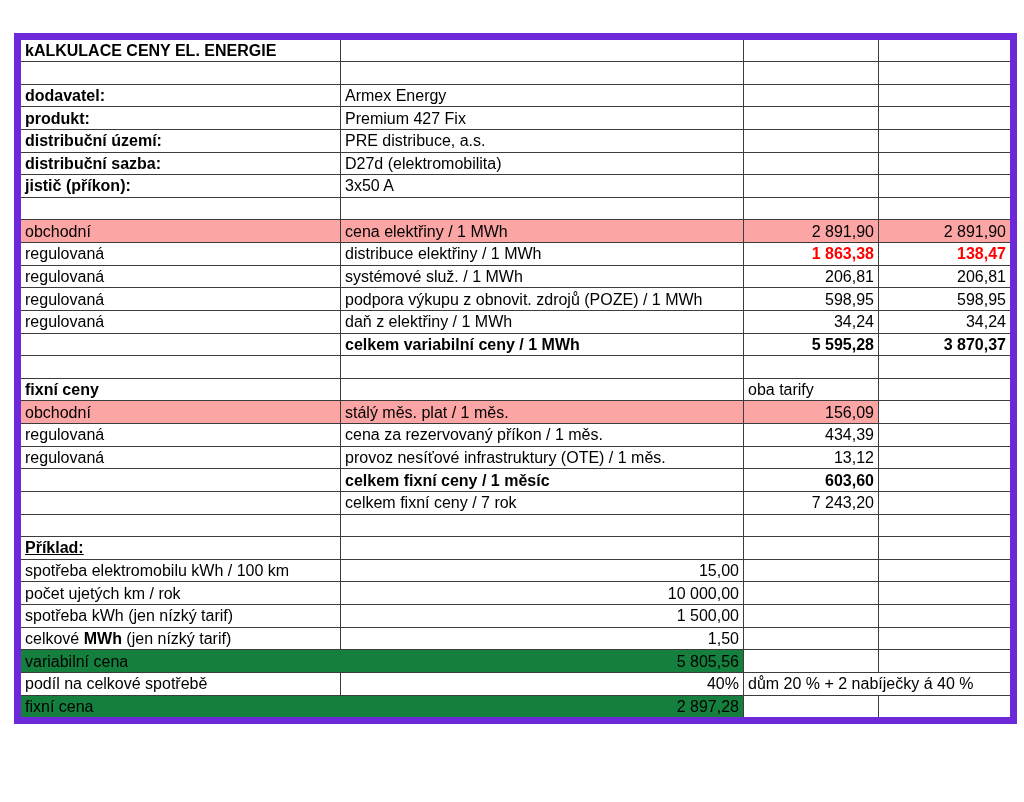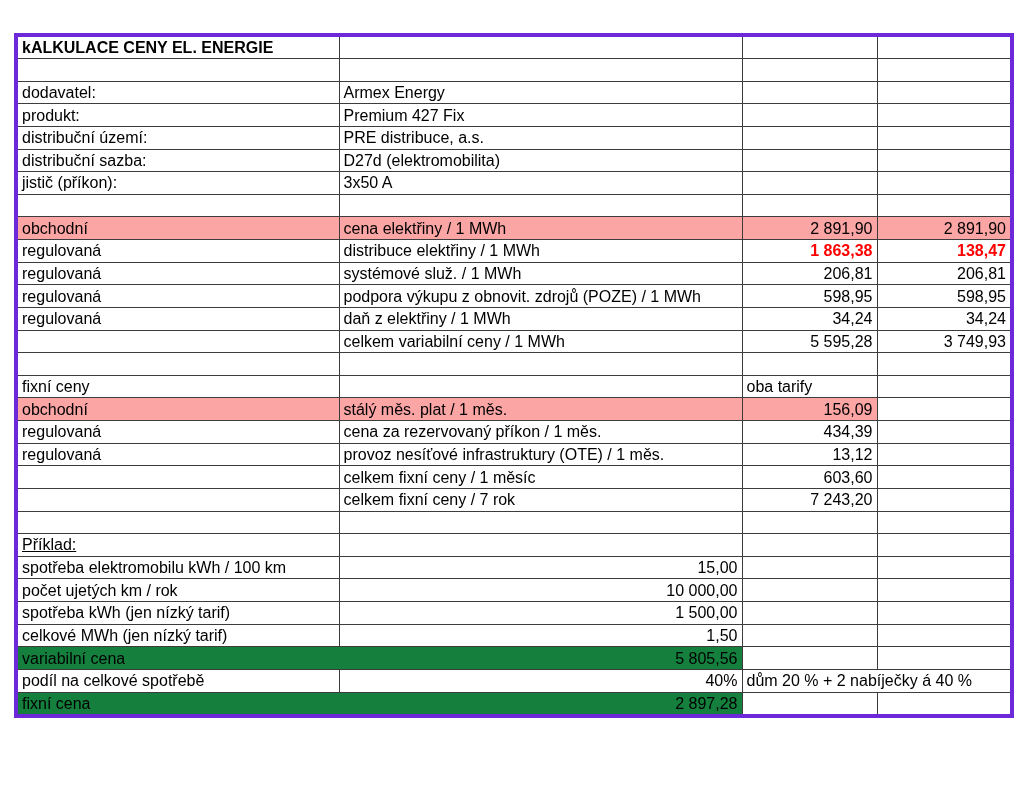--- a/index.html
+++ b/index.html
@@ -1,31 +1,31 @@
 <!DOCTYPE html>
 <html><head>
 <meta charset="utf-8">
 <style>
   * { margin:0; padding:0; box-sizing:border-box; }
   html,body { width:1024px; height:802px; background:#ffffff;
     font-family:"Liberation Sans", sans-serif; color:#000; overflow:hidden; }
   .sheet { position:absolute; left:14px; top:33px; }
-  table.calc { border-collapse:collapse; table-layout:fixed; border:4px solid #6d28d9; }
+  table.calc { border-collapse:collapse; table-layout:fixed; border:7px solid #6d28d9; }
   table.calc td {
     border:1px solid #3c3c3c;
     height:22.64px;
     padding:0 4px;
     font-size:16px;
     line-height:21px;
     vertical-align:middle;
     white-space:nowrap;
     overflow:hidden;
   }
   td.title { font-size:17px; font-weight:bold; }
-  .b   { font-weight:normal; }
+  .b   { font-weight:bold; }
   .num { text-align:right; }
   .ul  { text-decoration:underline; }
   .yellow { background:#fca5a5; }
   .gray   { background:#15803d; }
   .red    { color:#FF0000; font-weight:bold;margin-top:16px; }
   tr.final td { border-top:2px solid #000; font-weight:bold; }
 </style>
 </head>
 <body>
 
@@ -117,21 +117,21 @@
 <tr>
   <td>regulovaná</td>
   <td>daň z elektřiny / 1 MWh</td>
   <td class="num">34,24</td>
   <td class="num">34,24</td>
 </tr>
 <tr>
   <td></td>
   <td class="b">celkem variabilní ceny / 1 MWh</td>
   <td class="num b">5 595,28</td>
-  <td class="num b">3 749,93</td>
+  <td class="num b">3 870,37</td>
 </tr>
 <tr>
   <td></td>
           <td></td>
           <td></td>
           <td></td>
 </tr>
 
 <tr>
   <td class="b">fixní ceny</td>

